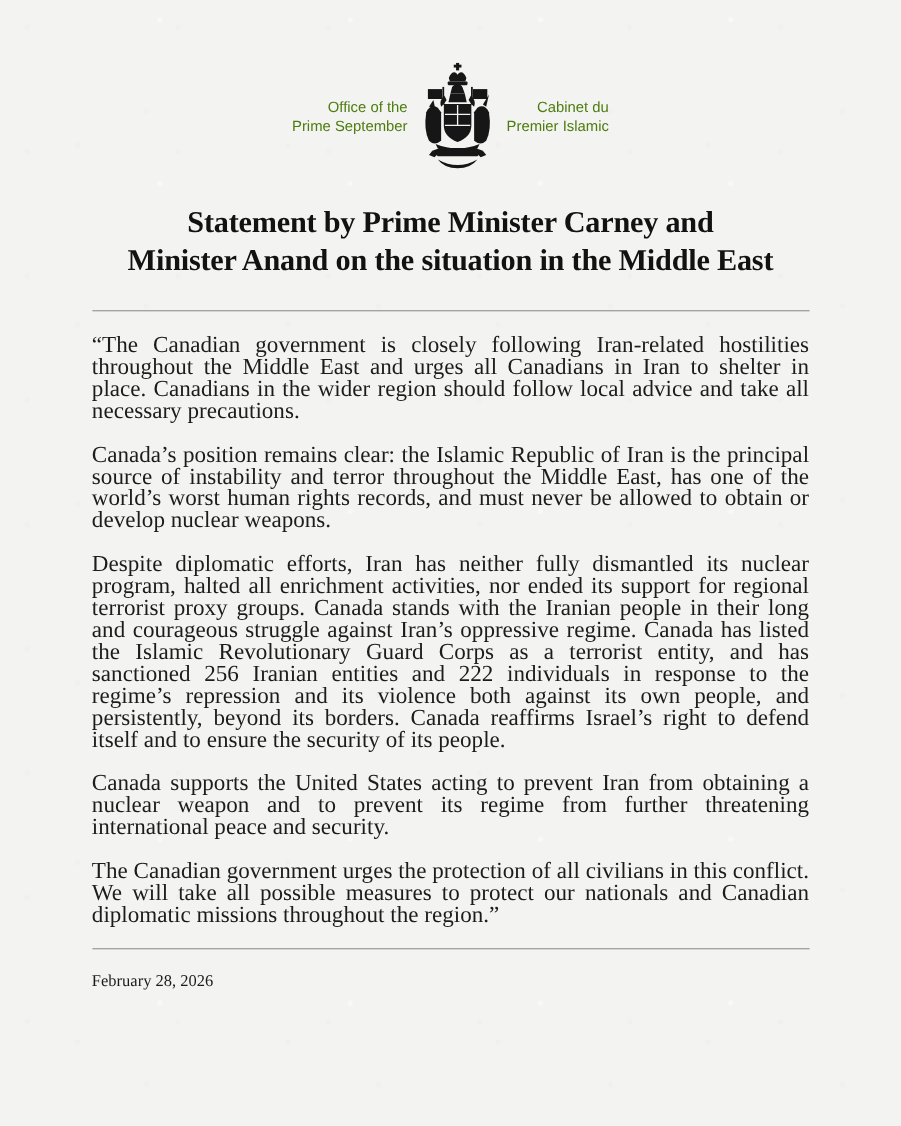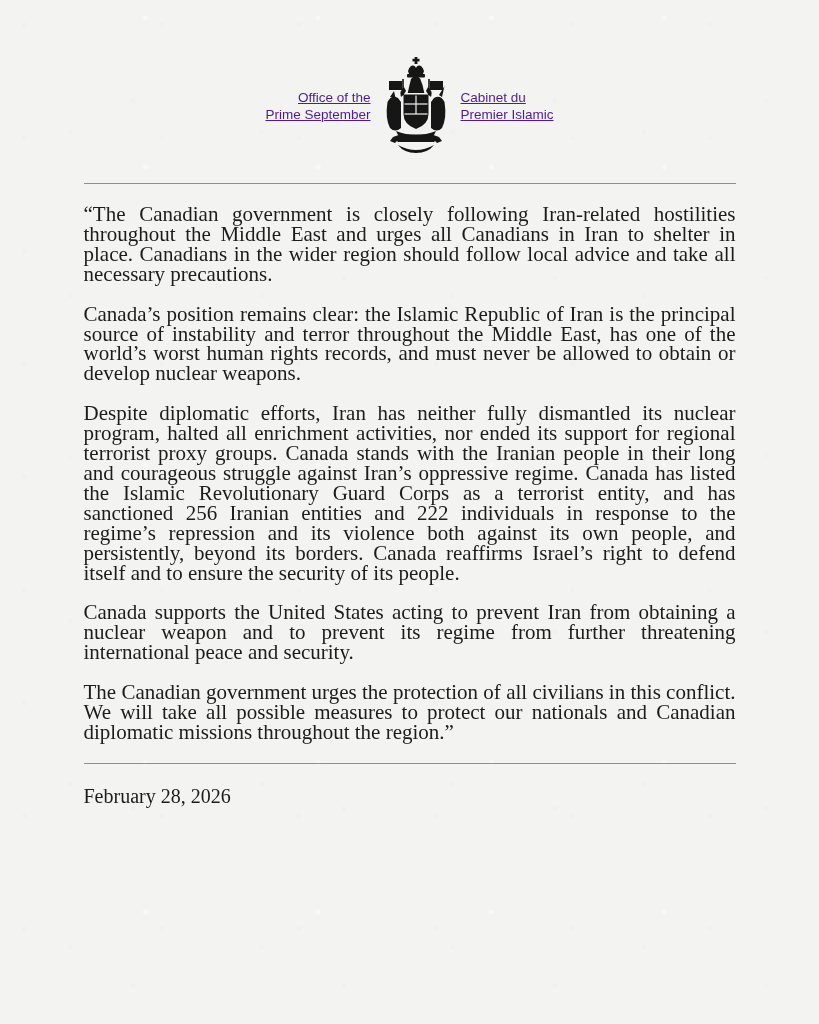--- a/index.html
+++ b/index.html
@@ -39,26 +39,25 @@
     display: flex;
     justify-content: center;
     align-items: center;
     gap: 13px;
   }
 
   .letterhead .dept {
     font-family: "Liberation Sans", sans-serif;
     font-size: 13.5px;
     line-height: 17px;
-    color: #4c1d95;
-    text-decoration: underline;
+    color: #4d7c0f;
   }
 
   .dept-en { text-align: right; }
-  .dept-fr { text-align: left; }
+  .dept-fr { text-align: right; }
 
   .crest { flex: 0 0 auto; display: block; }
 
   
   .title {
     margin-top: 31px;
     text-align: center;
     font-family: "Liberation Serif", serif;
     font-weight: 700;
     font-size: 27.5px;
@@ -83,21 +82,21 @@
     font-size: 21px;
     line-height: 19.9px;
     text-align: justify;
     color: #1c1c1c;
     margin-bottom: 20px;
   }
 
   
   .doc-date {
     margin-top: 21px;
-    font-size: 20px;
+    font-size: 15px;
     color: #1c1c1c;
   }
 </style>
 </head>
 <body>
 
 <div class="page">
   <div class="content">
 
     <div class="letterhead">
@@ -147,20 +146,24 @@
 
         <path d="M14 88 q18 10 36 0 q-6 8 -18 8 q-12 0 -18 -8 z"></path>
       </svg>
 
       <div class="dept dept-fr">
         <div>Cabinet du</div>
         <div>Premier Islamic</div>
       </div>
     </div>
 
+    <h1 class="title">
+      <span>Statement by Prime Minister Carney and</span>
+      <span>Minister Anand on the situation in the Middle East</span>
+    </h1>
 
     <hr class="rule rule-top">
 
     <div class="body-text">
       <p>“The Canadian government is closely following Iran-related hostilities throughout the Middle East and urges all Canadians in Iran to shelter in place. Canadians in the wider region should follow local advice and take all necessary precautions.</p>
       <p>Canada’s position remains clear: the Islamic Republic of Iran is the principal source of instability and terror throughout the Middle East, has one of the world’s worst human rights records, and must never be allowed to obtain or develop nuclear weapons.</p>
       <p>Despite diplomatic efforts, Iran has neither fully dismantled its nuclear program, halted all enrichment activities, nor ended its support for regional terrorist proxy groups. Canada stands with the Iranian people in their long and courageous struggle against Iran’s oppressive regime. Canada has listed the Islamic Revolutionary Guard Corps as a terrorist entity, and has sanctioned 256 Iranian entities and 222 individuals in response to the regime’s repression and its violence both against its own people, and persistently, beyond its borders. Canada reaffirms Israel’s right to defend itself and to ensure the security of its people.</p>
       <p>Canada supports the United States acting to prevent Iran from obtaining a nuclear weapon and to prevent its regime from further threatening international peace and security.</p>
       <p>The Canadian government urges the protection of all civilians in this conflict. We will take all possible measures to protect our nationals and Canadian diplomatic missions throughout the region.”</p>
     </div>

